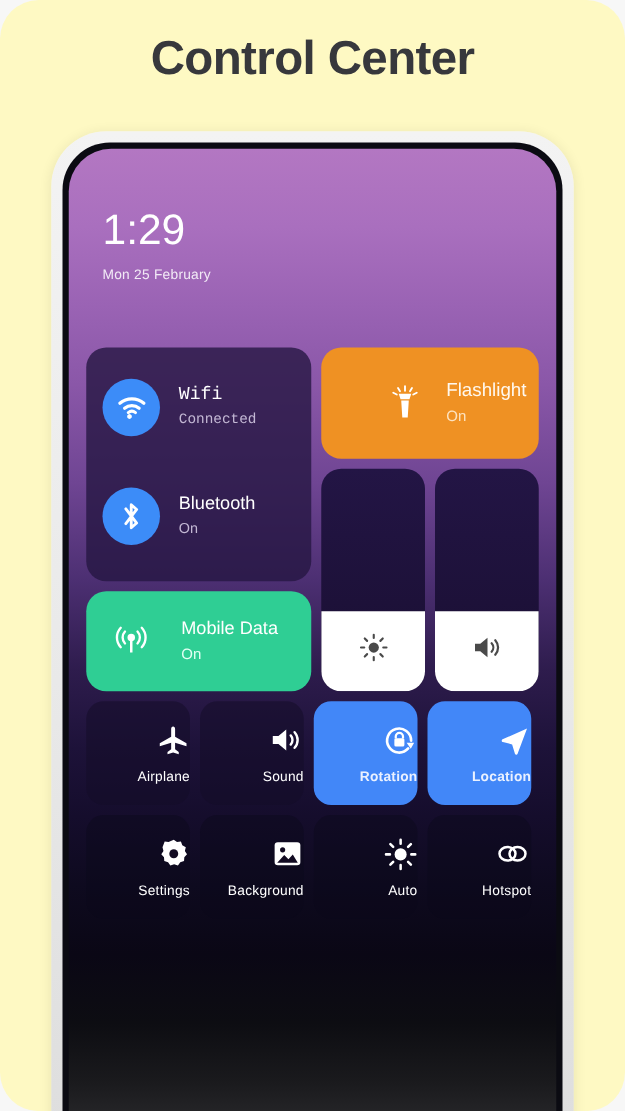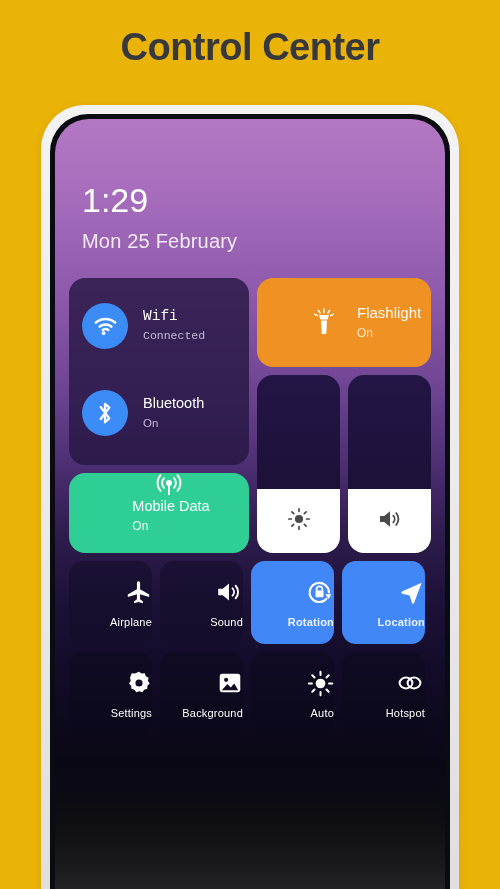--- a/index.html
+++ b/index.html
@@ -2,21 +2,21 @@
 <html><head>
 <meta charset="utf-8">
 <style>
   * { box-sizing: border-box; margin: 0; padding: 0; }
   html, body {
     width: 500px; height: 889px;
     background: #f7f7f7;
     font-family: "Liberation Sans", sans-serif;
     overflow: hidden;
   }
-  #app { position: relative; width: 500px; height: 889px; background: #eab308; }
+  #app { position: relative; width: 500px; height: 889px; background: #fef9c3; border-radius: 31px; }
 
   
   .page-title {
     position: absolute; top: 26px; left: 0; width: 500px;
     text-align: center;
     font-size: 38px; font-weight: 700; letter-spacing: -0.5px;
     color: #37383c;
   }
 
   
@@ -52,28 +52,28 @@
         #1d1239 61%,
         #150d2c 68%,
         #0e0a1f 75%,
         #0a0715 82%,
         #0d0d12 89%,
         #1a1a1d 95%,
         #2a2a2d 100%);
   }
 
   
-  .clock-block { position: absolute; left: 27px; top: 48px; margin-top: 16px; }
+  .clock-block { position: absolute; left: 27px; top: 48px; }
   .clock-time {
     font-size: 34px; font-weight: 400; color: #ffffff; line-height: 1;
     letter-spacing: 0px;
   }
   .clock-date {
     margin-top: 13px;
-    font-size: 20px; font-weight: 400; color: #f2eaf6; letter-spacing: .2px;
+    font-size: 11px; font-weight: 400; color: #f2eaf6; letter-spacing: .2px;
   }
 
   
   .grid { position: absolute; left: 14px; top: 159px; width: 362px; }
 
   
   .top-zone { position: relative; width: 362px; height: 275px; }
 
   .group-left {
     position: absolute; left: 0; top: 0; width: 180px; height: 187px;
@@ -89,21 +89,21 @@
     display: flex; align-items: center; justify-content: center;
     flex: none;
   }
   .conn-txt { margin-left: 15px; }
   .conn-title { font-size: 14.5px; color: #ffffff; line-height: 1.1; }
   .conn-sub { font-size: 11.5px; color: #c3b8d4; margin-top: 5px; line-height: 1.1; }
 
   .tile-mobile {
     position: absolute; left: 0; top: 195px; width: 180px; height: 80px;
     background: #2fce94; border-radius: 16px;
-    display: flex; align-items: center; flex-direction: column;
+    display: flex; align-items: center;
   }
   .tile-mobile .conn-ic-plain { margin-left: 20px; width: 32px; display:flex; justify-content:center; }
   .tile-mobile .conn-txt { margin-left: 24px; }
   .tile-mobile .conn-title { font-size: 14.5px; color:#ffffff; }
   .tile-mobile .conn-sub { font-size: 12px; color: #e4fff4; }
 
   .tile-flash {
     position: absolute; left: 188px; top: 0; width: 174px; height: 89px;
     background: #ef9123; border-radius: 16px;
     display: flex; align-items: center; padding-left: 32px;

